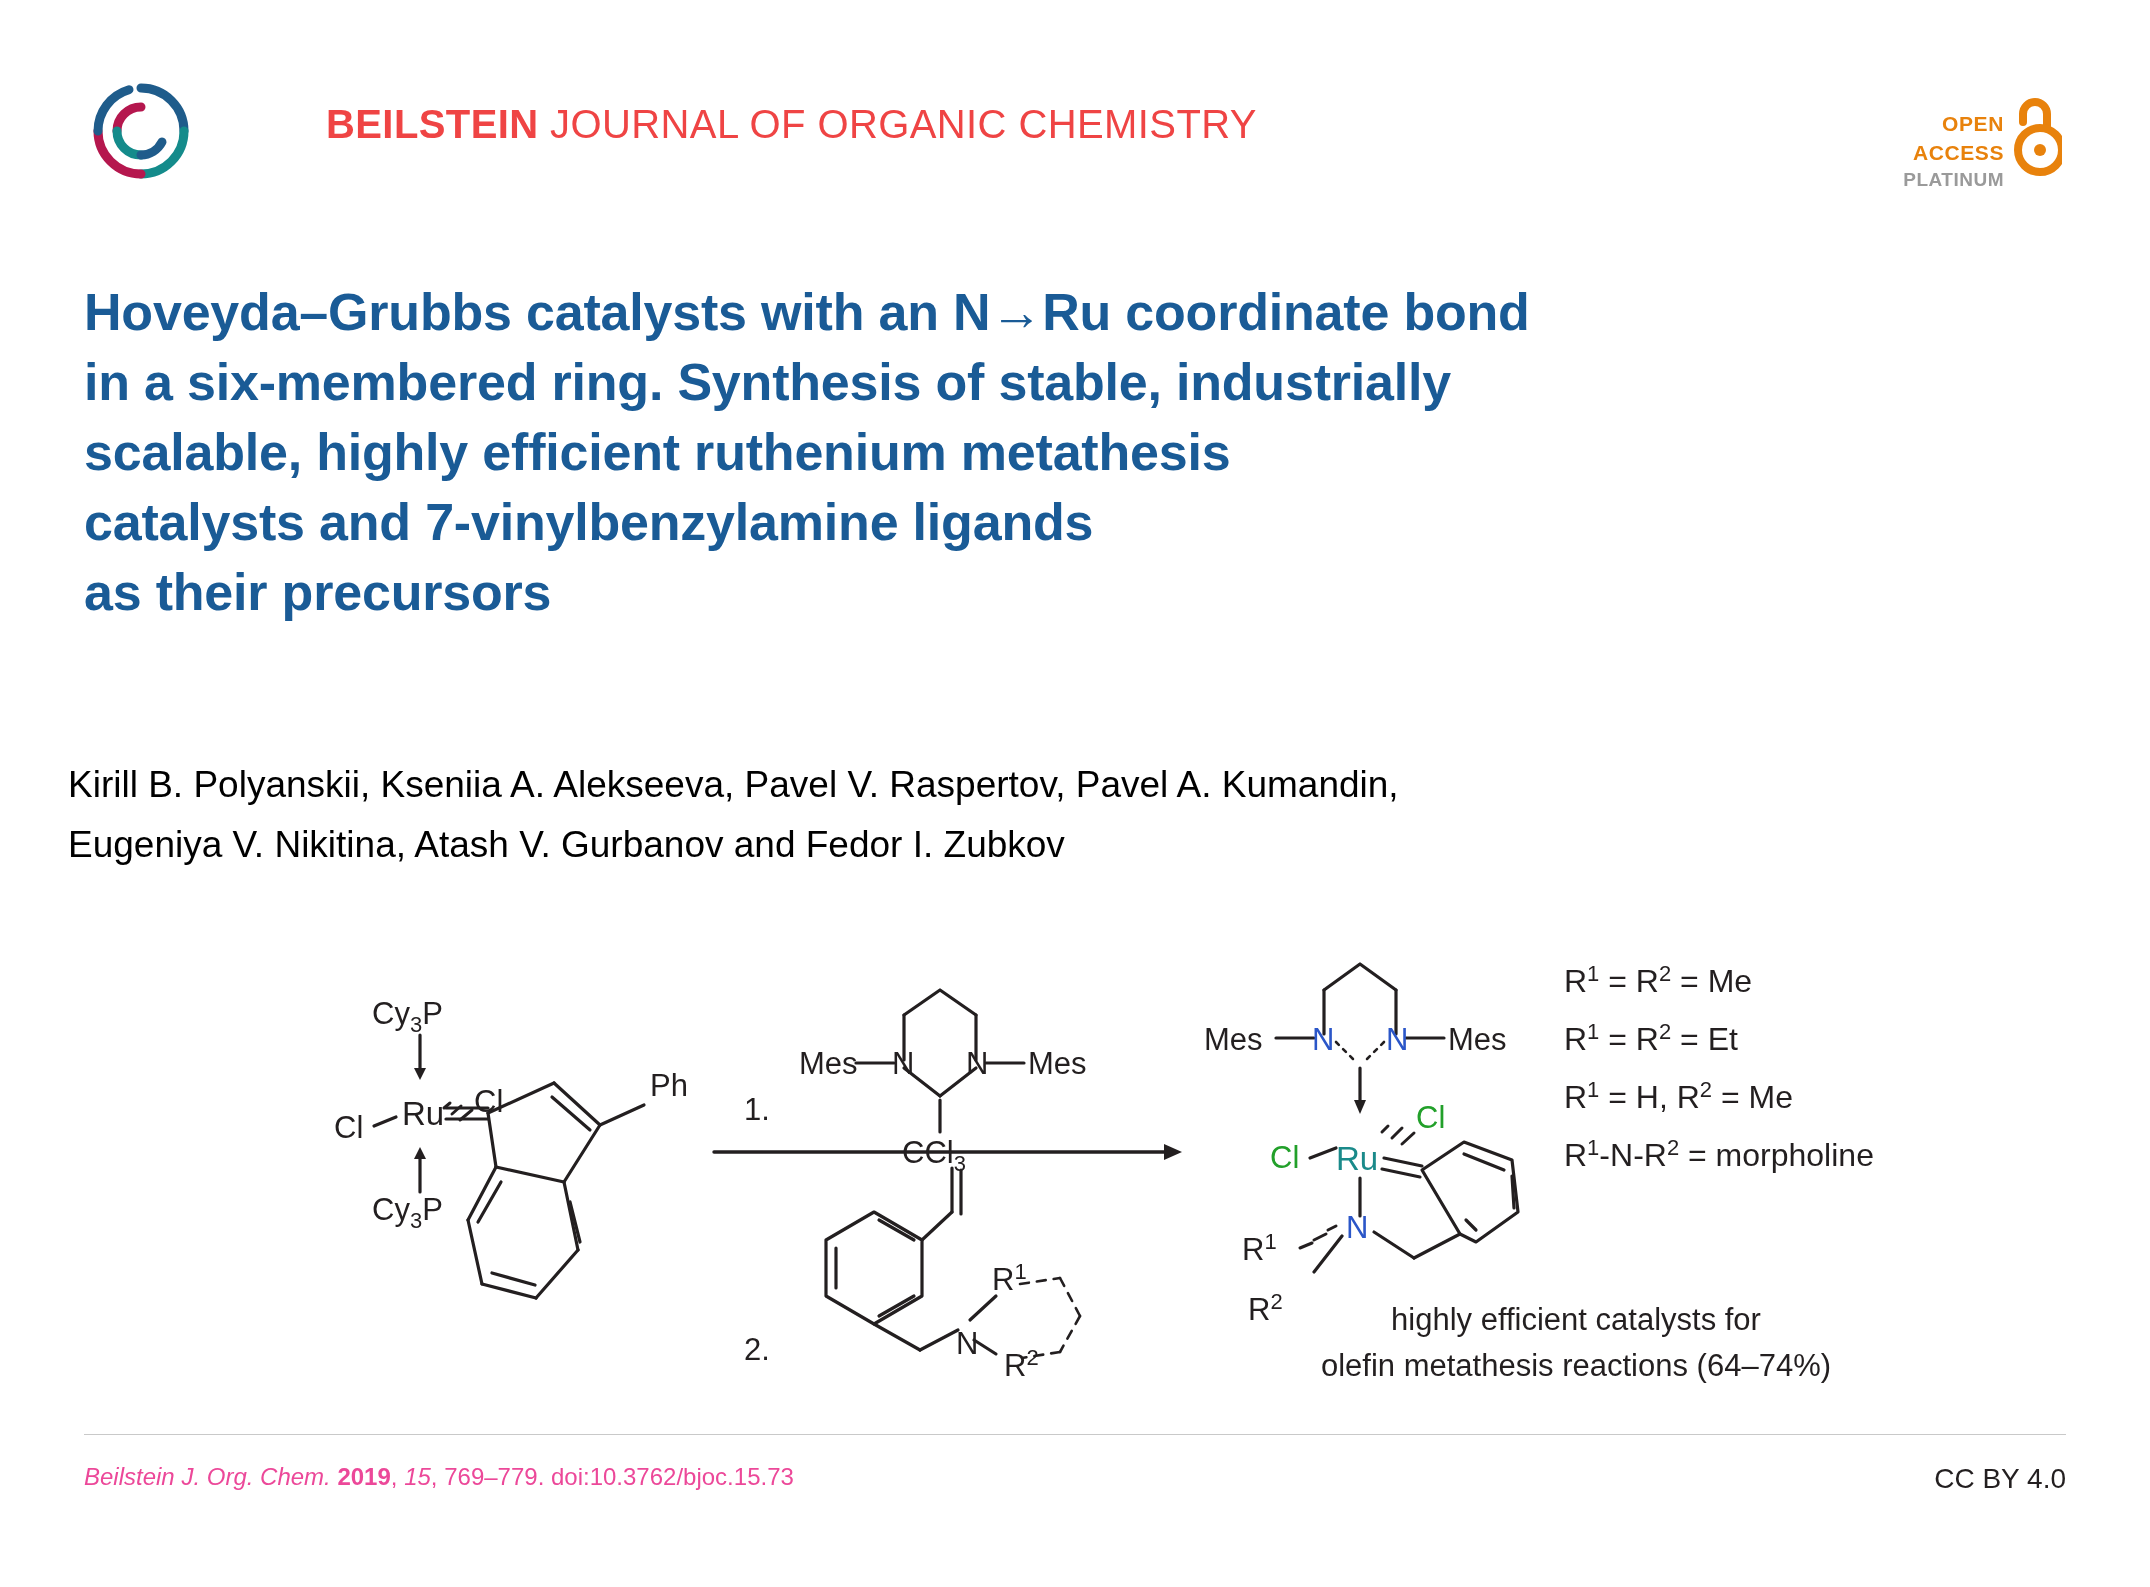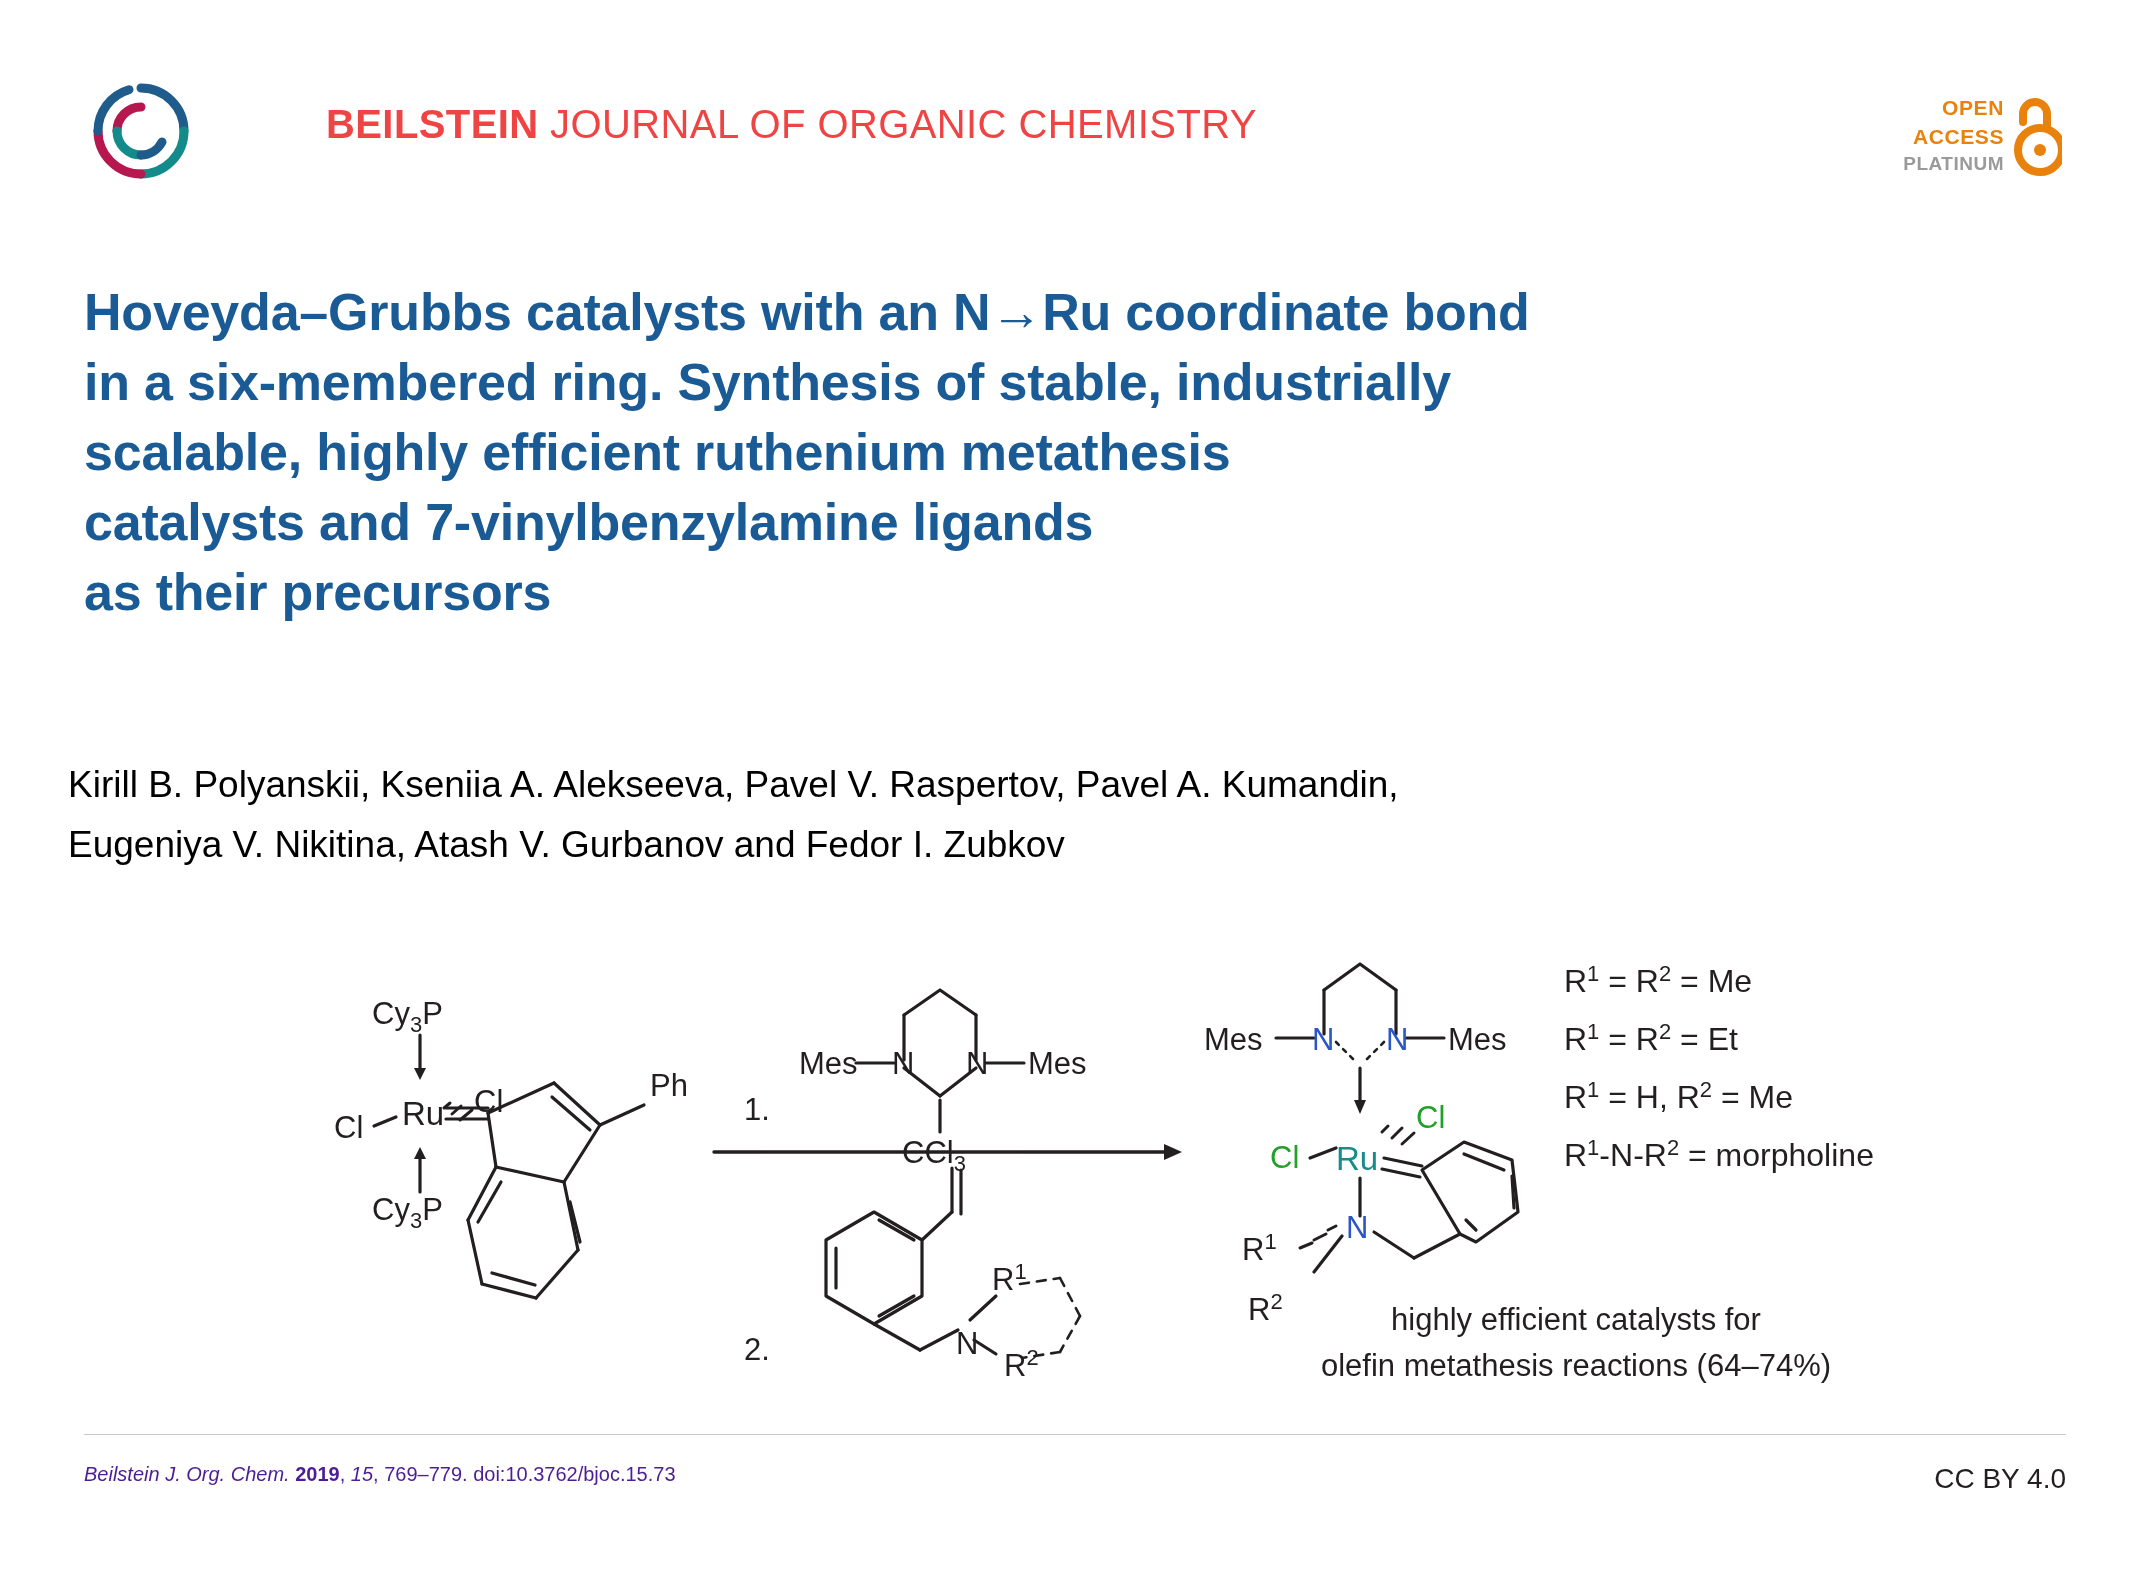--- a/index.html
+++ b/index.html
@@ -56,21 +56,21 @@
   }
   .oa-text {
     position: absolute;
     right: 58px;
     top: 10px;
     text-align: right;
     color: #e8820c;
     font-weight: bold;
     line-height: 1.36;
   }
-  .oa-text .l1 { font-size: 21px; letter-spacing: 0.6px; }
+  .oa-text .l1 { font-size: 21px; letter-spacing: 0.6px; margin-top: 16px; }
   .oa-text .l2 { font-size: 21px; letter-spacing: 0.6px; }
   .oa-text .l3 { font-size: 19px; letter-spacing: 0.5px; color: #9a9a9a; }
   .oa-lock {
     position: absolute;
     right: 0;
     top: 8px;
     width: 48px;
     height: 86px;
   }
 
@@ -114,22 +114,22 @@
     left: 84px;
     right: 84px;
     top: 1434px;
     height: 1px;
     background: #c9c9c9;
   }
   .footer-left {
     position: absolute;
     left: 84px;
     top: 1463px;
-    font-size: 20px;
-    color: #4c1d95;
+    font-size: 24px;
+    color: #ec4899;
     white-space: nowrap;
   }
   .footer-left i { font-style: italic; }
   .footer-left b { font-weight: bold; }
   .footer-right {
     position: absolute;
     right: 84px;
     top: 1463px;
     font-size: 28px;
     color: #231f20;

